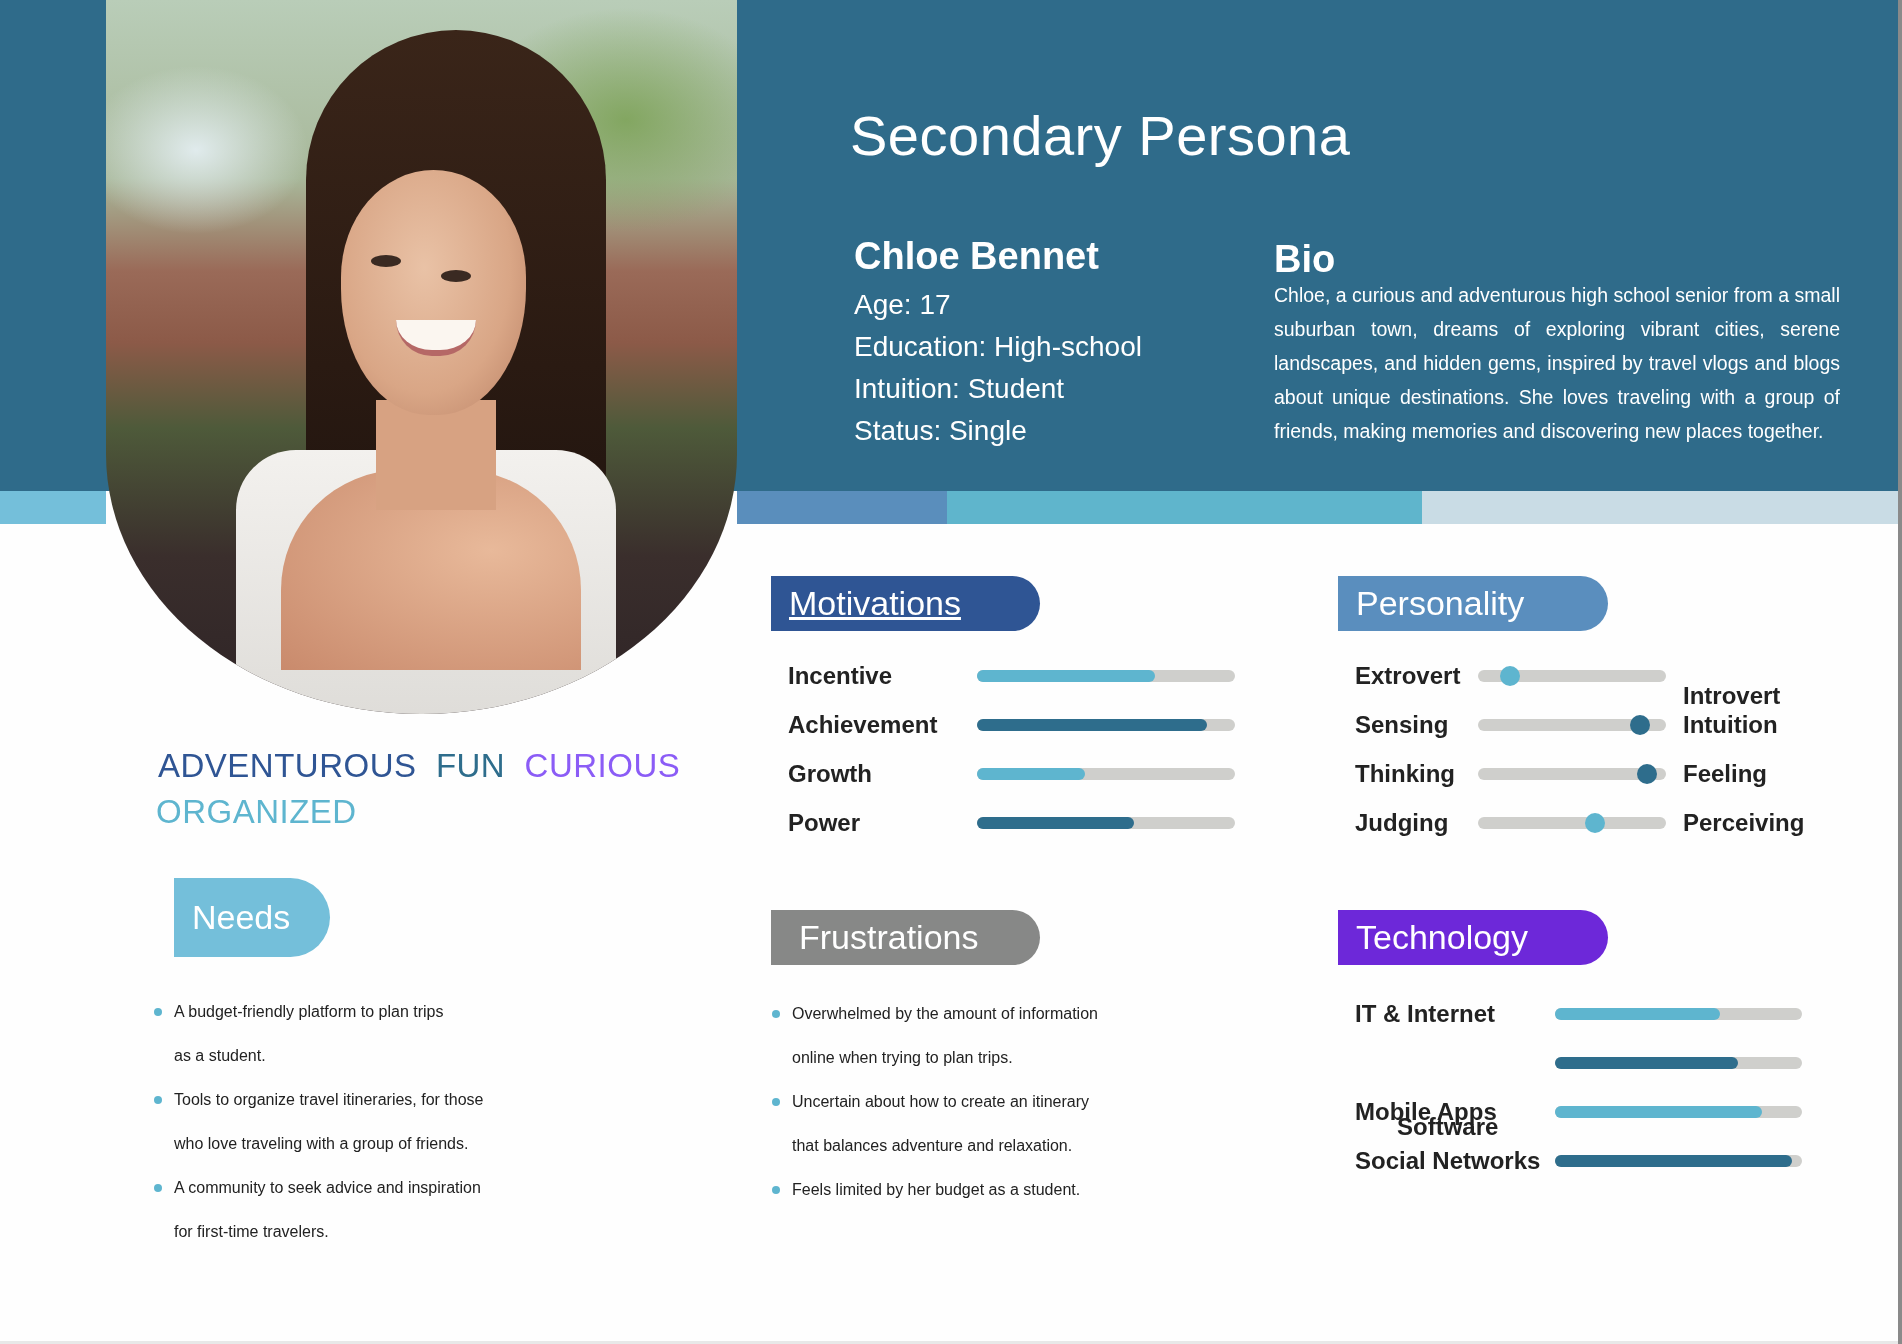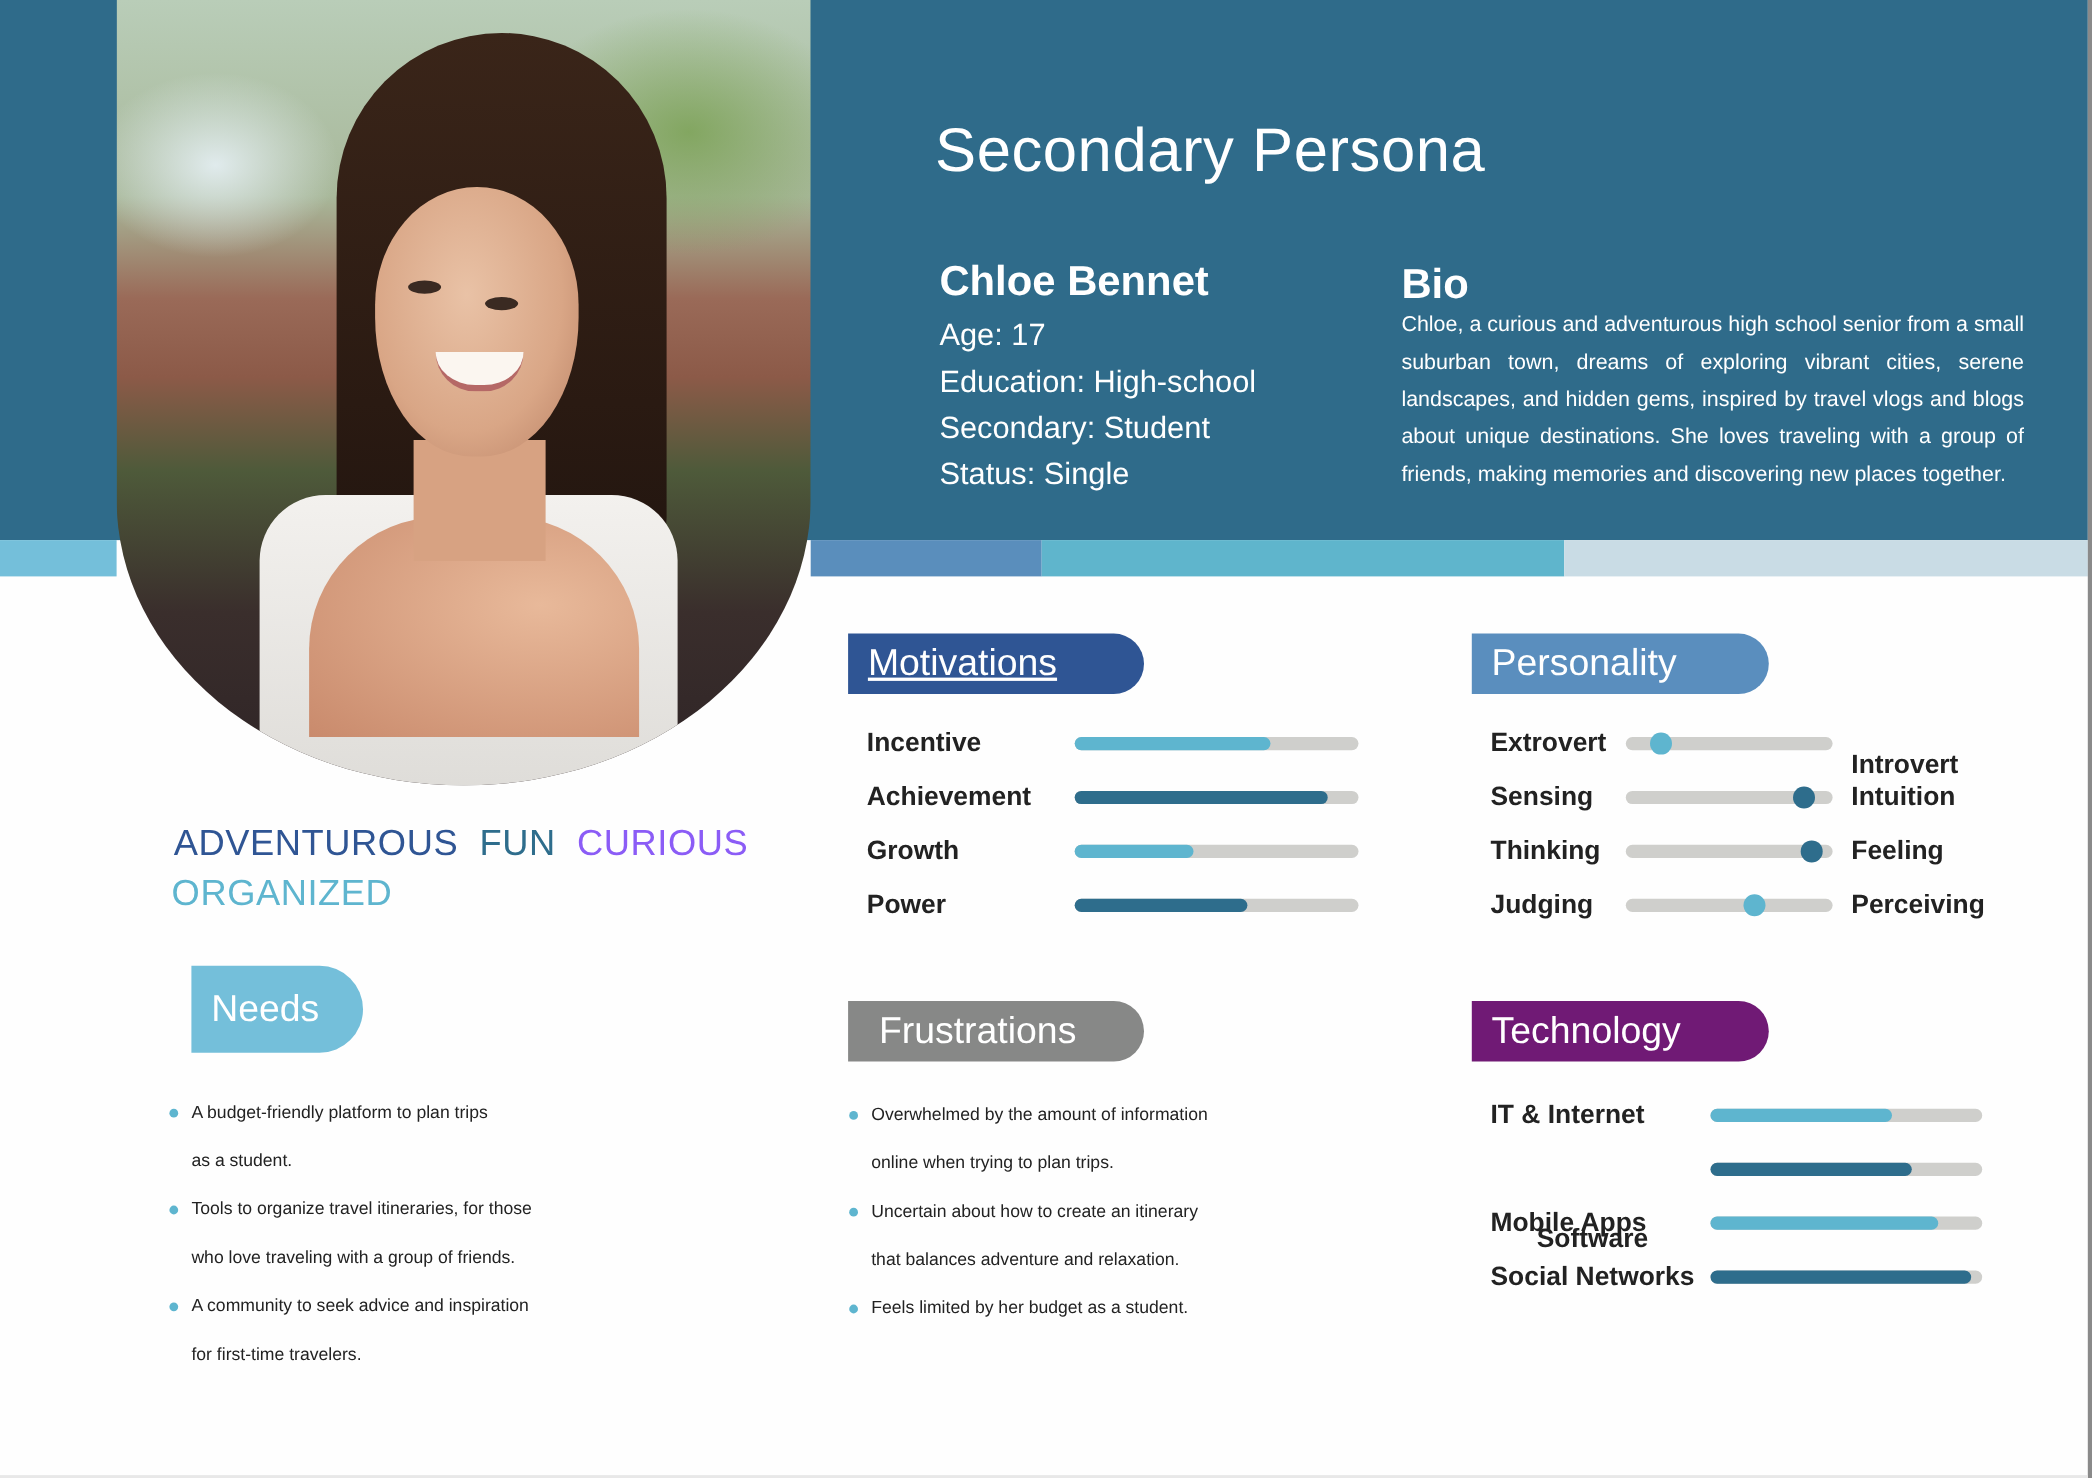--- a/index.html
+++ b/index.html
@@ -63,21 +63,21 @@
   <div class="eye" style="left:265px;top:255px;"></div>
   <div class="eye" style="left:335px;top:270px;"></div>
   <div class="smile"></div>
 </div>
 
 <div class="abs title">Secondary Persona</div>
 
 <div class="abs name">Chloe Bennet</div>
 <div class="abs detail" style="top:288px;">Age: 17</div>
 <div class="abs detail" style="top:330px;">Education: High-school</div>
-<div class="abs detail" style="top:372px;">Secondary: Student</div>
+<div class="abs detail" style="top:372px;">Intuition: Student</div>
 <div class="abs detail" style="top:414px;">Status: Single</div>
 
 <div class="abs bio-title">Bio</div>
 <div class="abs bio-text">Chloe, a curious and adventurous high school senior from a small suburban town, dreams of exploring vibrant cities, serene landscapes, and hidden gems, inspired by travel vlogs and blogs about unique destinations.   She loves traveling with a group of friends, making memories and discovering new places together.</div>
 
 <div class="abs trait" style="left:158px;top:746px;">
   <span style="color:#2f5594;">ADVENTUROUS</span>&nbsp;
   <span style="color:#2e6d8c;">FUN</span>&nbsp;
   <span style="color:#8b5cf6;">CURIOUS</span>
 </div>
@@ -158,21 +158,21 @@
     <span class="bullet" style="left:-20px;top:18px;"></span>
     <div>Uncertain about how to create an itinerary</div>
     <div>that balances adventure and relaxation.</div>
   </div>
   <div class="list-item">
     <span class="bullet" style="left:-20px;top:18px;"></span>
     <div>Feels limited by her budget as a student.</div>
   </div>
 </div>
 
-<div class="abs pill" style="left:1338px;top:910px;width:270px;background:#701a75;">Technology</div>
+<div class="abs pill" style="left:1338px;top:910px;width:270px;background:#6d28d9;">Technology</div>
 
 <div class="abs row-label" style="left:1355px;top:999px;">IT &amp; Internet</div>
 <div class="abs track" style="left:1555px;top:1008px;width:247px;">
   <div class="fill" style="width:67%;background:#5eb5cf;"></div>
 </div>
 <div class="abs row-label" style="left:1355px;top:1112px;margin-left:42px;">Software</div>
 <div class="abs track" style="left:1555px;top:1057px;width:247px;">
   <div class="fill" style="width:74%;background:#2e6d8c;"></div>
 </div>
 <div class="abs row-label" style="left:1355px;top:1097px;">Mobile Apps</div>

